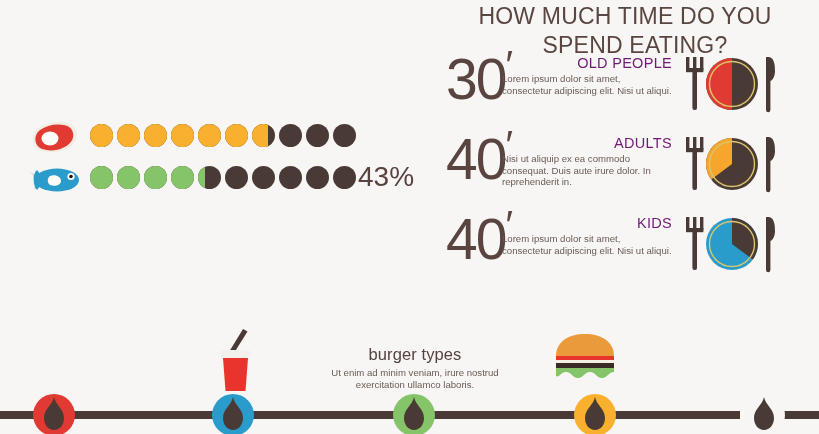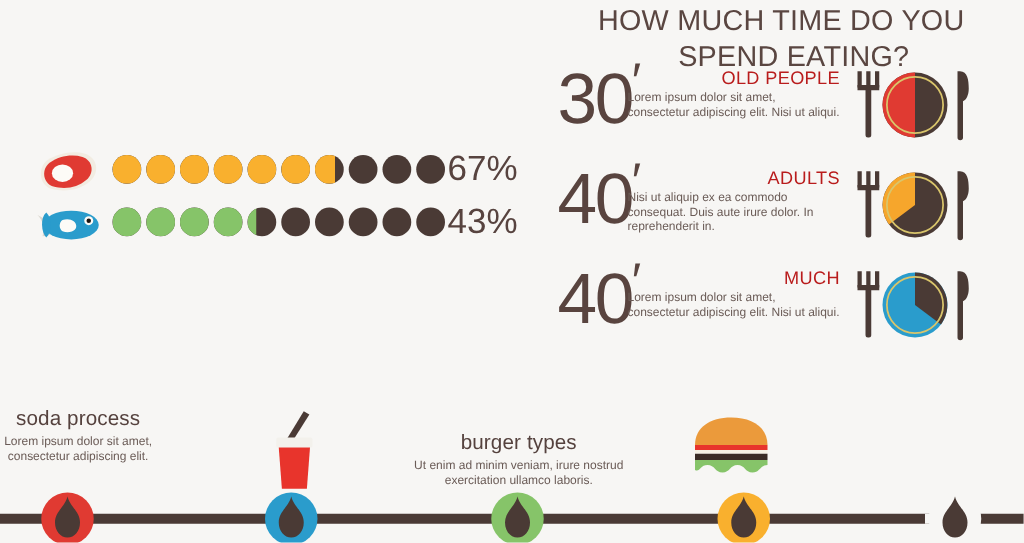--- a/index.html
+++ b/index.html
@@ -34,21 +34,21 @@
   .eat-num{
     position:absolute;left:6px;top:-4px;
     font-size:57px;line-height:60px;
     color:#59443f;font-weight:400;
     letter-spacing:-2px;
   }
   .eat-num .tick{font-size:40px;vertical-align:super;line-height:0;}
 
   .eat-txtblock{position:absolute;left:62px;top:2px;width:170px;}
   .eat-label{
-    font-size:14.5px;letter-spacing:.3px;color:#b91c1c;
+    font-size:14.5px;letter-spacing:.3px;color:#701a75;
     text-align:right;line-height:16px;margin-bottom:2px;
   }
   .eat-desc{
     font-size:9.6px;line-height:11.6px;color:#6a5b56;
     text-align:left;
   }
 
   
   .cutlery{position:absolute;left:240px;top:2px;width:104px;height:58px;}
   .cutlery svg{display:block;}
@@ -155,21 +155,21 @@
         </g>
       </svg>
     </div>
   </div>
 
   <div class="eat-row r2">
     <div class="eat-num">
       <span>40</span><span class="tick">′</span>
     </div>
     <div class="eat-txtblock">
-      <div class="eat-label">MUCH</div>
+      <div class="eat-label">KIDS</div>
       <div class="eat-desc">Lorem ipsum dolor sit amet, consectetur adipiscing elit. Nisi ut aliqui.</div>
     </div>
     <div class="cutlery">
       <svg width="104" height="58" viewBox="0 0 104 58">
         <g fill="#4a3a35">
           <rect x="6" y="2" width="3.4" height="13"></rect>
             <rect x="13" y="2" width="3.4" height="13"></rect>
             <rect x="20" y="2" width="3.4" height="13"></rect>
           <rect x="6" y="13" width="17.4" height="4.2"></rect>
           <rect x="12.4" y="15" width="4.6" height="40" rx="2"></rect>
@@ -188,21 +188,20 @@
     <div class="food-icon">
       <svg width="58" height="36" viewBox="0 0 58 36">
         <path d="M10 8 C2 14 3 28 13 31 C24 34 36 32 44 25 C52 18 50 6 40 3 C30 0 18 3 10 8 Z" fill="#f2ece2"></path>
         <path d="M12 10 C5 15 6 26 14 29 C24 32 34 30 41 24 C48 18 46 8 38 5.5 C29 3 19 5 12 10 Z" fill="#e03a32"></path>
         <ellipse cx="22" cy="18.5" rx="8.5" ry="7" fill="#fdfbf7"></ellipse>
       </svg>
     </div>
     <div class="dots">
       <span class="dot"><i class="fill" style="width:100%;background:#f9b02e"></i></span><span class="dot"><i class="fill" style="width:100%;background:#f9b02e"></i></span><span class="dot"><i class="fill" style="width:100%;background:#f9b02e"></i></span><span class="dot"><i class="fill" style="width:100%;background:#f9b02e"></i></span><span class="dot"><i class="fill" style="width:100%;background:#f9b02e"></i></span><span class="dot"><i class="fill" style="width:100%;background:#f9b02e"></i></span><span class="dot"><i class="fill" style="width:70%;background:#f9b02e"></i></span><span class="dot"></span><span class="dot"></span><span class="dot"></span>
     </div>
-    <div class="pct">67%</div>
   </div>
 
   <div class="dotrow d1">
     <div class="food-icon">
       <svg width="58" height="36" viewBox="0 0 58 36">
         <path d="M2 10 C6 14 8 20 6 27 C12 27 17 23 19 19 Z" fill="#ddd9d2"></path>
         <ellipse cx="29" cy="18" rx="22" ry="11.5" fill="#2a9ccc"></ellipse>
         <path d="M9 8 C14 13 14 23 9 28 C5 24 4 12 9 8 Z" fill="#2a9ccc"></path>
         <path d="M22 14 C28 12 33 15 33 19 C33 23 27 25 22 23 C19 21 19 16 22 14 Z" fill="#fdfbf7"></path>
         <circle cx="43" cy="14.5" r="3.6" fill="#fdfbf7"></circle>
@@ -211,24 +210,20 @@
     </div>
     <div class="dots">
       <span class="dot"><i class="fill" style="width:100%;background:#86c469"></i></span><span class="dot"><i class="fill" style="width:100%;background:#86c469"></i></span><span class="dot"><i class="fill" style="width:100%;background:#86c469"></i></span><span class="dot"><i class="fill" style="width:100%;background:#86c469"></i></span><span class="dot"><i class="fill" style="width:30%;background:#86c469"></i></span><span class="dot"></span><span class="dot"></span><span class="dot"></span><span class="dot"></span><span class="dot"></span>
     </div>
     <div class="pct">43%</div>
   </div>
 
   <div class="timeline-line"></div>
   <div class="line-gap" style="left:740px;width:28px;"></div>
 
-  <div class="tl-block" style="left:0px;top:325px;width:125px;">
-    <div class="tl-title">soda process</div>
-    <div class="tl-desc">Lorem ipsum dolor sit amet, consectetur adipiscing elit.</div>
-  </div>
 
   <div class="tl-block" style="left:330px;top:344px;width:170px;">
     <div class="tl-title">burger types</div>
     <div class="tl-desc">Ut enim ad minim veniam, irure nostrud exercitation ullamco laboris.</div>
   </div>
 
 
   <div class="tl-art" style="left:210px;top:325px;">
     <svg width="50" height="72" viewBox="0 0 50 72">
       <path d="M19 27 L33 4 L37.5 6.5 L24 28 Z" fill="#4a3a35"></path>

